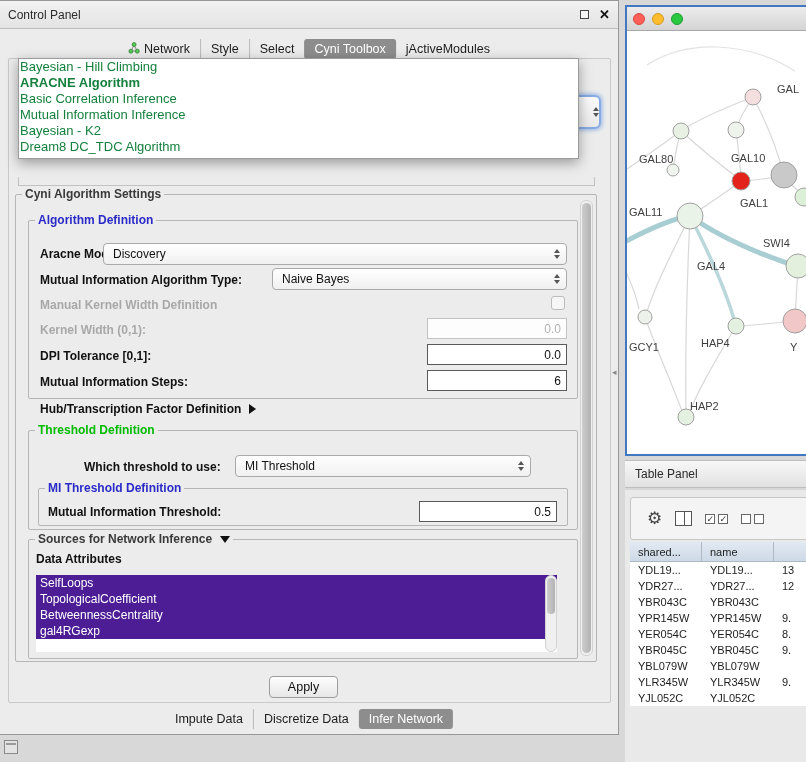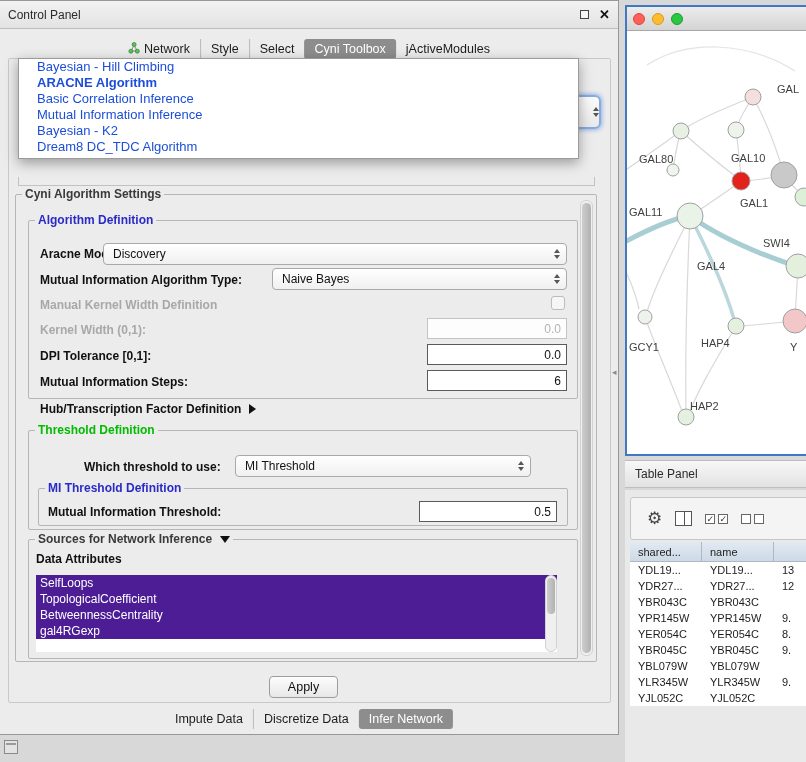--- a/index.html
+++ b/index.html
@@ -27,21 +27,21 @@
   .tab.active { background:#8d8d8d; color:#fff; border-radius:3px; border-left:none; }
   .tab.active + .tab { border-left:none; }
   .bottom-tab-row { position:absolute; top:707px; left:50%; transform:translateX(-50%);
     display:flex; align-items:center; height:22px; font-size:12.5px; color:#1c1c1c; }
 
   
   #algo-popup { position:absolute; left:18px; top:57px; width:561px; background:#ffffff;
     border:1px solid #9b9b9b; box-shadow:0 4px 12px rgba(0,0,0,0.35); z-index:50;
     font-size:13px; padding-bottom:3px; }
   .popup-placeholder { color:#b4b4b4; text-align:center; height:18px; line-height:18px; }
-  .popup-item { height:16px; line-height:16px; padding-left:18px; color:#1d4ed8; }
+  .popup-item { height:16px; line-height:16px; padding-left:1px; color:#15803d; }
   .popup-item.selected { font-weight:bold; }
 
   
   #combo-remnant { position:absolute; left:565px; top:94px; width:36px; height:34px;
     border:2px solid #86abe2; border-radius:6px; background:linear-gradient(#fbfbfb,#e9e9e9);
     box-shadow:0 0 4px 1px rgba(96,146,222,0.65); z-index:2;
     display:flex; align-items:center; justify-content:center; }
   #hidden-group-bottom { position:absolute; left:18px; top:176px; width:577px; height:9px;
     border:1px solid #c2c2c2; border-top:none; z-index:1; }
 

